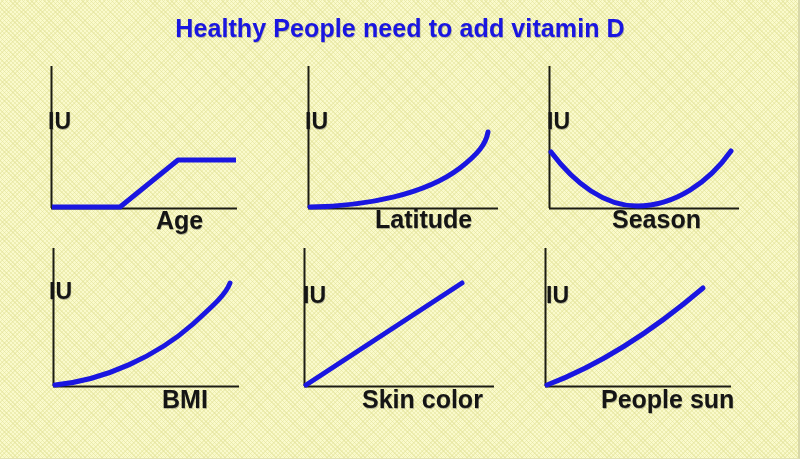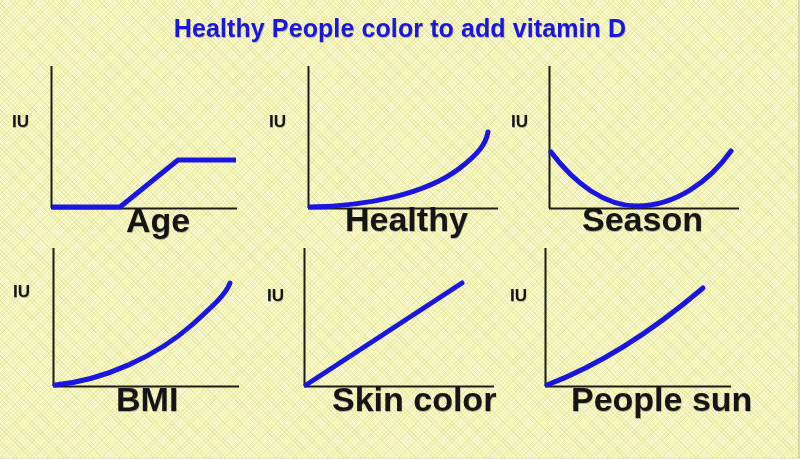--- a/index.html
+++ b/index.html
@@ -55,74 +55,76 @@
   }
   .y-label,
   .x-label {
     position: absolute;
     font-weight: bold;
     color: #151515;
     white-space: nowrap;
     text-shadow: 0.5px 0.5px 0 rgba(60,60,60,0.35);
   }
   .y-label {
-    font-size: 17px;
+    font-size: 23px;
     line-height: 23px;
+    padding-left: 36px;
   }
   .x-label {
-    font-size: 34px;
+    font-size: 25px;
     line-height: 25px;
+    margin-left: 30px;
   }
 </style>
 </head>
 <body>
 
 <div id="slide">
 
-  <div id="slide-title">Healthy People color to add vitamin D</div>
+  <div id="slide-title">Healthy People need to add vitamin D</div>
 
   <div class="panel" style="left:51px; top:66px;">
     <svg width="190" height="146" viewBox="0 0 190 146">
       <path d="M0.5 0 L0.5 142" stroke="#1c1c14" stroke-width="2" fill="none"></path>
       <path d="M0 142.5 L186 142.5" stroke="#1c1c14" stroke-width="2" fill="none"></path>
       <path d="M1 141 L69 141 L127 94 L185 94" stroke="#1a16e0" stroke-width="5" fill="none" stroke-linecap="butt" stroke-linejoin="round"></path>
     </svg>
   </div>
   <div class="y-label" style="left:12px; top:110px;">IU</div>
   <div class="x-label" style="left:126px; top:208px;">Age</div>
 
   <div class="panel" style="left:308px; top:66px;">
     <svg width="195" height="146" viewBox="0 0 195 146">
       <path d="M0.5 0 L0.5 142" stroke="#1c1c14" stroke-width="2" fill="none"></path>
       <path d="M0 142.5 L190 142.5" stroke="#1c1c14" stroke-width="2" fill="none"></path>
       <path d="M2 141 C 60 140, 118 128, 152 102 C 170 88, 178 78, 180 66" stroke="#1a16e0" stroke-width="5" fill="none" stroke-linecap="round"></path>
     </svg>
   </div>
   <div class="y-label" style="left:269px; top:110px;">IU</div>
-  <div class="x-label" style="left:345px; top:207px;">Healthy</div>
+  <div class="x-label" style="left:345px; top:207px;">Latitude</div>
 
   <div class="panel" style="left:549px; top:66px;">
     <svg width="195" height="146" viewBox="0 0 195 146">
       <path d="M0.5 0 L0.5 142" stroke="#1c1c14" stroke-width="2" fill="none"></path>
       <path d="M0 142.5 L190 142.5" stroke="#1c1c14" stroke-width="2" fill="none"></path>
       <path d="M2 86 C 26 118, 56 140, 88 140 C 126 140, 160 116, 182 85" stroke="#1a16e0" stroke-width="5" fill="none" stroke-linecap="round"></path>
     </svg>
   </div>
   <div class="y-label" style="left:511px; top:110px;">IU</div>
   <div class="x-label" style="left:582px; top:207px;text-align:center;">Season</div>
 
   <div class="panel" style="left:53px; top:248px;">
     <svg width="190" height="142" viewBox="0 0 190 142">
       <path d="M0.5 0 L0.5 138" stroke="#1c1c14" stroke-width="2" fill="none"></path>
       <path d="M0 138.5 L186 138.5" stroke="#1c1c14" stroke-width="2" fill="none"></path>
       <path d="M2 137 C 52 132, 104 108, 140 76 C 162 56, 173 46, 177 35" stroke="#1a16e0" stroke-width="5" fill="none" stroke-linecap="round"></path>
     </svg>
   </div>
   <div class="y-label" style="left:13px; top:280px;">IU</div>
-  <div class="x-label" style="left:116px; top:387px;">BMI</div>
+  <div class="x-label" style="left:132px; top:387px;">BMI</div>
 
   <div class="panel" style="left:304px; top:248px;">
     <svg width="195" height="142" viewBox="0 0 195 142">
       <path d="M0.5 0 L0.5 138" stroke="#1c1c14" stroke-width="2" fill="none"></path>
       <path d="M0 138.5 L190 138.5" stroke="#1c1c14" stroke-width="2" fill="none"></path>
       <path d="M2 137 L158 35" stroke="#1a16e0" stroke-width="5" fill="none" stroke-linecap="round"></path>
     </svg>
   </div>
   <div class="y-label" style="left:267px; top:284px;">IU</div>
   <div class="x-label" style="left:332px; top:387px;text-align:center;">Skin color</div>

